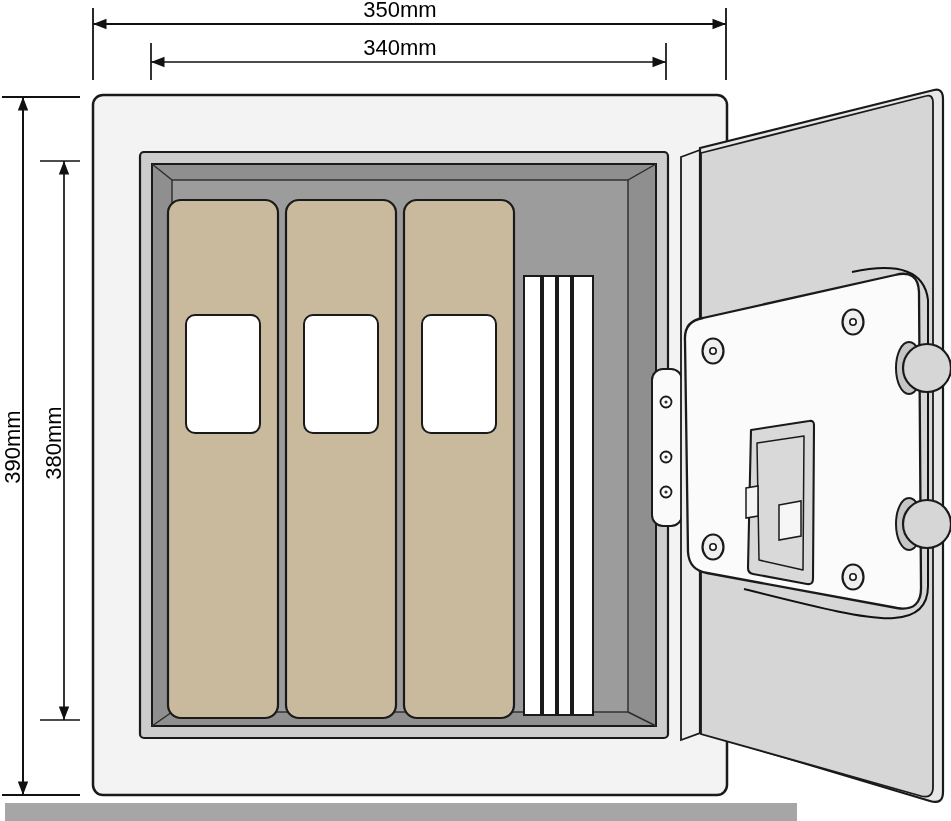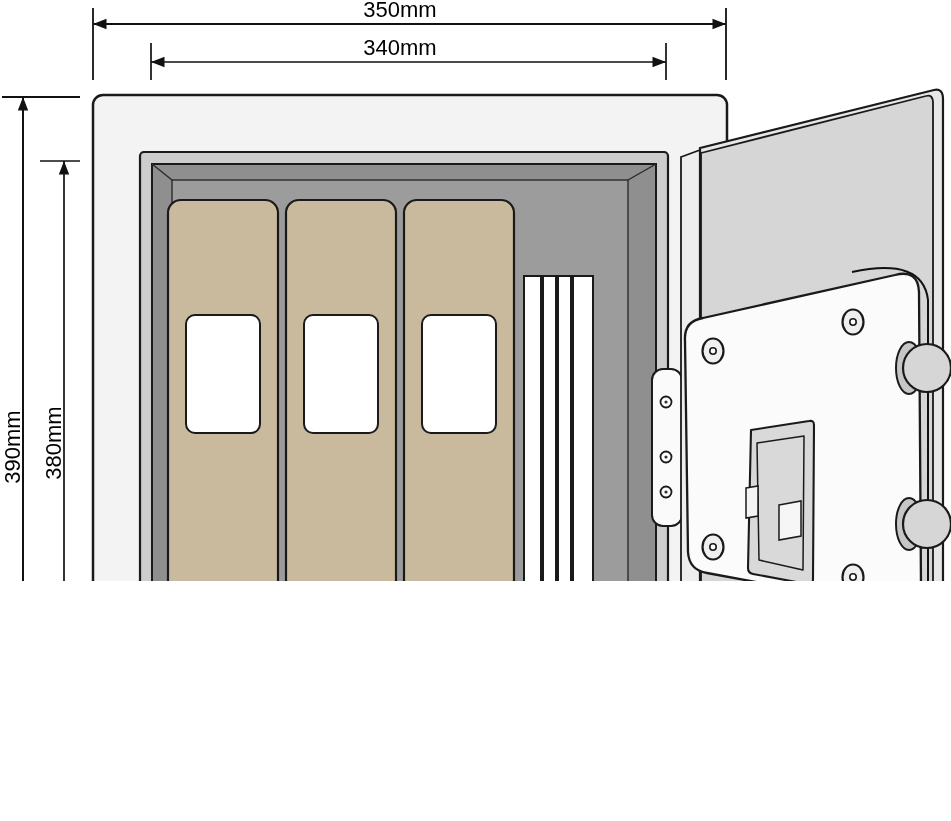--- a/index.html
+++ b/index.html
@@ -1,16 +1,16 @@
 <!DOCTYPE html>
 <html><head>
 <meta charset="utf-8">
 <style>
   html,body{margin:0;padding:0;background:#ffffff;}
-  .stage{width:951px;height:581px;position:relative;margin:0 auto;background:#fff;}
+  .stage{width:951px;height:821px;position:relative;margin:0 auto;background:#fff;}
   svg{display:block;}
   .ol{stroke:#1a1a1a;}
   .ol2{stroke:#1a1a1a;stroke-width:2.2;}
   .thin{stroke:#2b2b2b;stroke-width:1.4;}
   .dim{stroke:#111;fill:none;}
   .dimtext{font-family:"Liberation Sans", sans-serif;font-size:22px;fill:#000;}
 </style>
 </head>
 <body>
 

